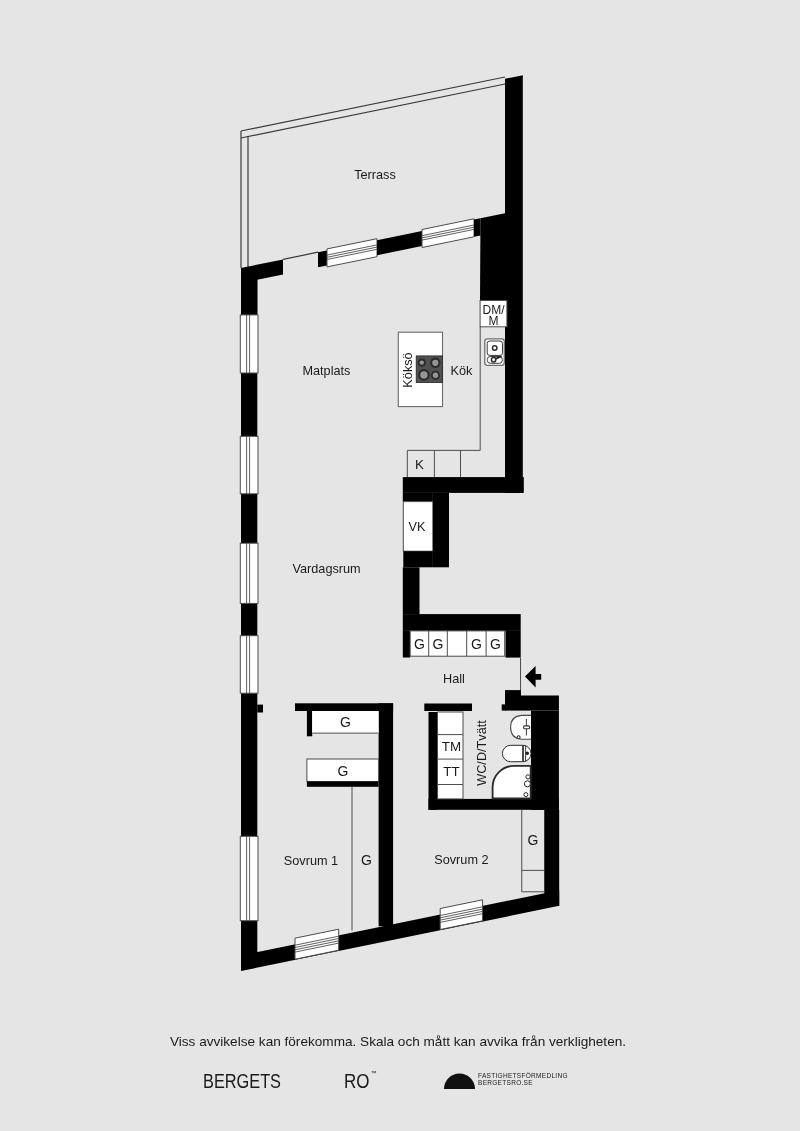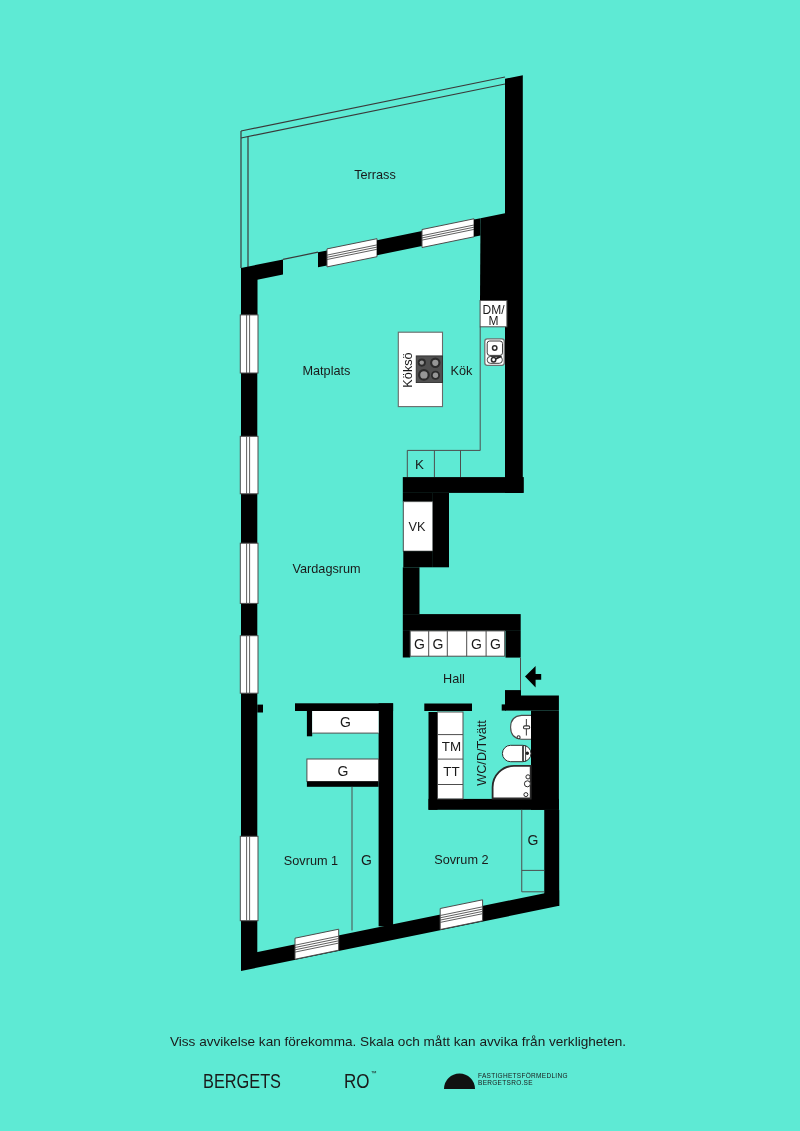--- a/index.html
+++ b/index.html
@@ -1,16 +1,16 @@
 <!DOCTYPE html>
 <html><head>
 <meta charset="utf-8">
 <style>
 html,body{margin:0;padding:0;background:#fff;}
-.page{position:relative;width:800px;height:1131px;background:#5eead4;overflow:hidden;}
+.page{position:relative;width:800px;height:1131px;background:#e5e5e5;overflow:hidden;}
 text{font-family:"Liberation Sans",sans-serif;fill:#1a1a1a;}
 .lbl{font-size:12.7px;}
 .lblG{font-size:14px;}
 .lblK{font-size:13.4px;}
 .sm{font-size:12px;}
 </style>
 </head>
 <body>
 <div class="page">
 <svg width="800" height="1131" viewBox="0 0 800 1131" xmlns="http://www.w3.org/2000/svg">

